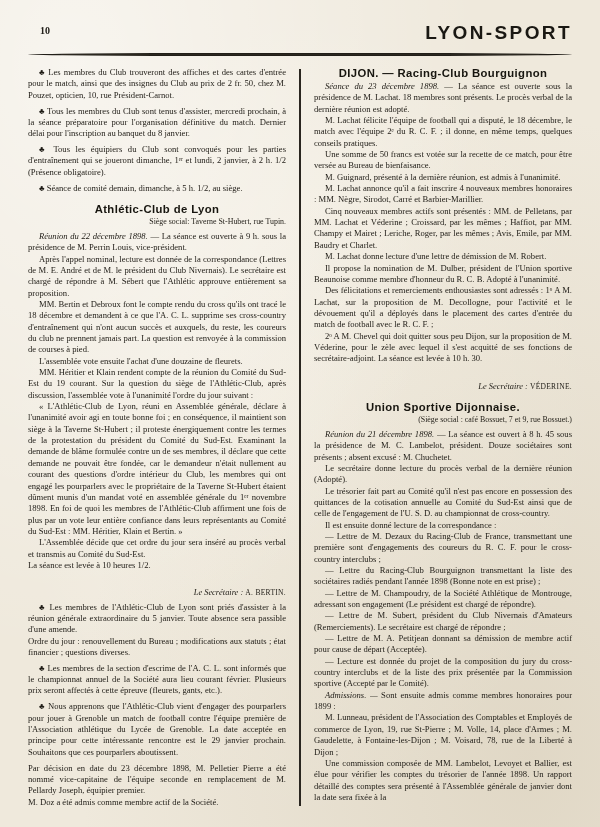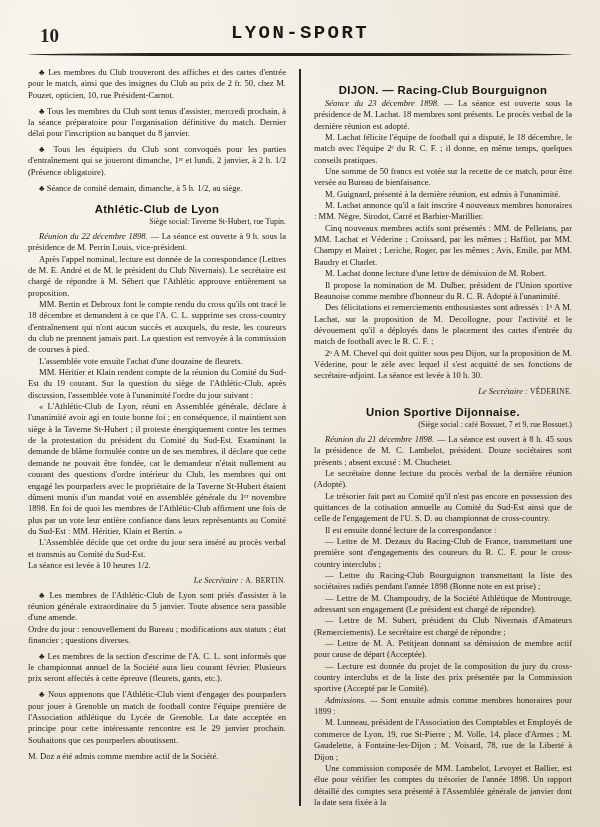--- a/index.html
+++ b/index.html
@@ -42,27 +42,27 @@
   
   .masthead {
     position: relative;
     height: 26px;
   }
   .folio {
     position: absolute;
     left: 12px;
     top: 3px;
     font-family: "Liberation Serif", serif;
-    font-size: 19px;
+    font-size: 10px;
     font-weight: bold;
     color: #23201b;
   }
   .masthead-title {
-    text-align: center;
-    font-family: Liberation Mono, monospace;
+    text-align: right;
+    font-family: Liberation Sans, sans-serif;
     font-size: 19px;
     font-weight: bold;
     letter-spacing: 2.4px;
     color: #1a1813;
   }
   .rule {
     position: relative;
     height: 7px;
     margin: 3px 0 9px 0;
   }
@@ -140,21 +140,21 @@
     font-size: 7.9px;
     line-height: 10px;
     color: #26231c;
     text-indent: 0;
   }
   .sig {
     text-align: right;
     font-size: 8.4px;
     line-height: 11.3px;
     text-indent: 0;
-    margin-top: 4px;
+    margin-top: 16px;
   }
   .sig i { font-style: italic; }
   .smallcaps {
     font-size: 7.5px;
     letter-spacing: 0.3px;
   }
   i.it { font-style: italic; }
 </style>
 </head>
 <body>
@@ -204,31 +204,32 @@
           <p class="indent"><span class="clover">♣</span> <span>Les membres de l'Athlétic-Club de Lyon sont priés d'assister à la réunion générale extraordinaire du 5 janvier. Toute absence sera passible d'une amende.</span></p>
           <p class="note">Ordre du jour : renouvellement du Bureau ; modifications aux statuts ; état financier ; questions diverses.</p>
         </div>
         <div class="blk">
           <p class="indent"><span class="clover">♣</span> <span>Les membres de la section d'escrime de l'A. C. L. sont informés que le championnat annuel de la Société aura lieu courant février. Plusieurs prix seront affectés à cette épreuve (fleurets, gants, etc.).</span></p>
         </div>
         <div class="blk">
           <p class="indent"><span class="clover">♣</span> <span>Nous apprenons que l'Athlétic-Club vient d'engager des pourparlers pour jouer à Grenoble un match de football contre l'équipe première de l'Association athlétique du Lycée de Grenoble. La date acceptée en principe pour cette intéressante rencontre est le 29 janvier prochain. Souhaitons que ces pourparlers aboutissent.</span></p>
         </div>
 
+        <p class="note">Par décision en date du 23 décembre 1898, M. Pelletier Pierre a été nommé vice-capitaine de l'équipe seconde en remplacement de M. Pellardy Joseph, équipier premier.</p>
         <p class="note">M. Doz a été admis comme membre actif de la Société.</p>
 
       </div>
 
       <div class="gutter">
           <div class="vline"></div>
         </div>
 
       <div class="col">
 
-        <h2 class="club" style="margin-top:17px">DIJON. — Racing-Club Bourguignon</h2>
+        <h2 class="club" style="margin-top:0">DIJON. — Racing-Club Bourguignon</h2>
 
         <p class="indent"><i class="it">Séance du 23 décembre 1898.</i> <span>— La séance est ouverte sous la présidence de M. Lachat. 18 membres sont présents. Le procès verbal de la dernière réunion est adopté.</span></p>
         <p class="indent">M. Lachat félicite l'équipe de football qui a disputé, le 18 décembre, le match avec l'équipe 2ᵉ du R. C. F. ; il donne, en même temps, quelques conseils pratiques.</p>
         <p class="indent">Une somme de 50 francs est votée sur la recette de ce match, pour être versée au Bureau de bienfaisance.</p>
         <p class="indent">M. Guignard, présenté à la dernière réunion, est admis à l'unanimité.</p>
         <p class="indent">M. Lachat annonce qu'il a fait inscrire 4 nouveaux membres honoraires : MM. Nègre, Sirodot, Carré et Barbier-Marillier.</p>
         <p class="indent">Cinq nouveaux membres actifs sont présentés : MM. de Pelletans, par MM. Lachat et Véderine ; Croissard, par les mêmes ; Haffiot, par MM. Champy et Mairet ; Leriche, Roger, par les mêmes ; Avis, Emile, par MM. Baudry et Charlet.</p>
         <p class="indent">M. Lachat donne lecture d'une lettre de démission de M. Robert.</p>
         <p class="indent">Il propose la nomination de M. Dulber, président de l'Union sportive Beaunoise comme membre d'honneur du R. C. B. Adopté à l'unanimité.</p>
         <p class="indent">Des félicitations et remerciements enthousiastes sont adressés : 1ᵒ A M. Lachat, sur la proposition de M. Decollogne, pour l'activité et le dévouement qu'il a déployés dans le placement des cartes d'entrée du match de football avec le R. C. F. ;</p>

